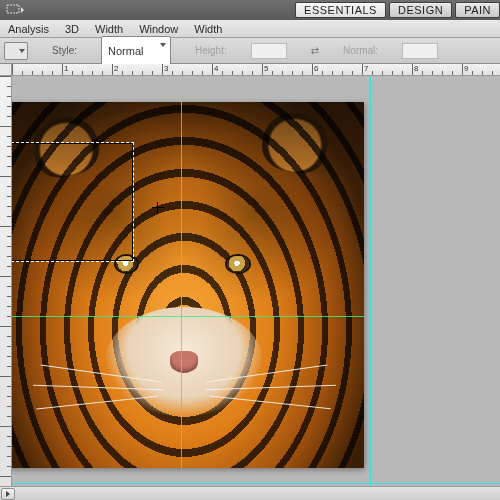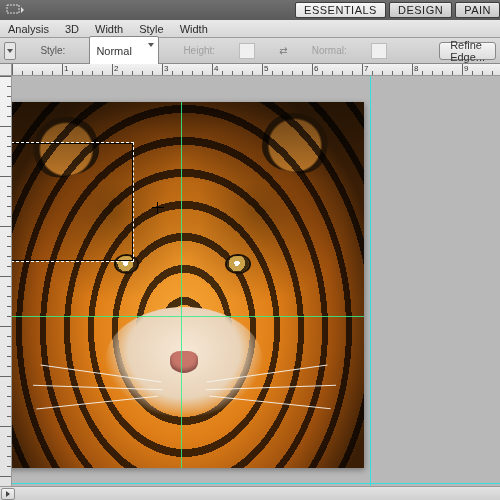--- a/index.html
+++ b/index.html
@@ -96,42 +96,39 @@
     </div>
   <div class="ws-btn">
       <span>PAIN</span>
     </div>
 </div>
 
 <div class="menubar">
   <div class="menu-item">Analysis</div>
   <div class="menu-item">3D</div>
   <div class="menu-item">Width</div>
-  <div class="menu-item">Style</div>
+  <div class="menu-item">Window</div>
   <div class="menu-item">Width</div>
 </div>
 
 <div class="optionsbar">
   <div class="preset">
       <span class="chev-down"></span>
     </div>
   <span class="lbl">Style:</span>
   <div class="select">
     <span>Normal</span>
     <span class="chev-down"></span>
   </div>
   <span class="dim-lbl">Height:</span>
   <div class="dim-input" value=""></div>
   <span class="swap">⇄</span>
   <span class="dim-lbl">Normal:</span>
   <div class="dim-input" value=""></div>
   <div style="width:10px"></div>
-  <div class="refine">
-      <span>Refine Edge...</span>
-    </div>
 </div>
 
 <div class="docwrap">
   <div class="hruler" id="hruler">
       <div class="tick-major" style="left: 12px;"></div>
       <div class="tick-num" style="left: 14px;"></div>
       <div class="tick-major" style="left: 22px; height: 5px; top: 7px;"></div>
       <div class="tick-major" style="left: 32px; height: 5px; top: 7px;"></div>
       <div class="tick-major" style="left: 42px; height: 5px; top: 7px;"></div>
       <div class="tick-major" style="left: 52px; height: 5px; top: 7px;"></div>

